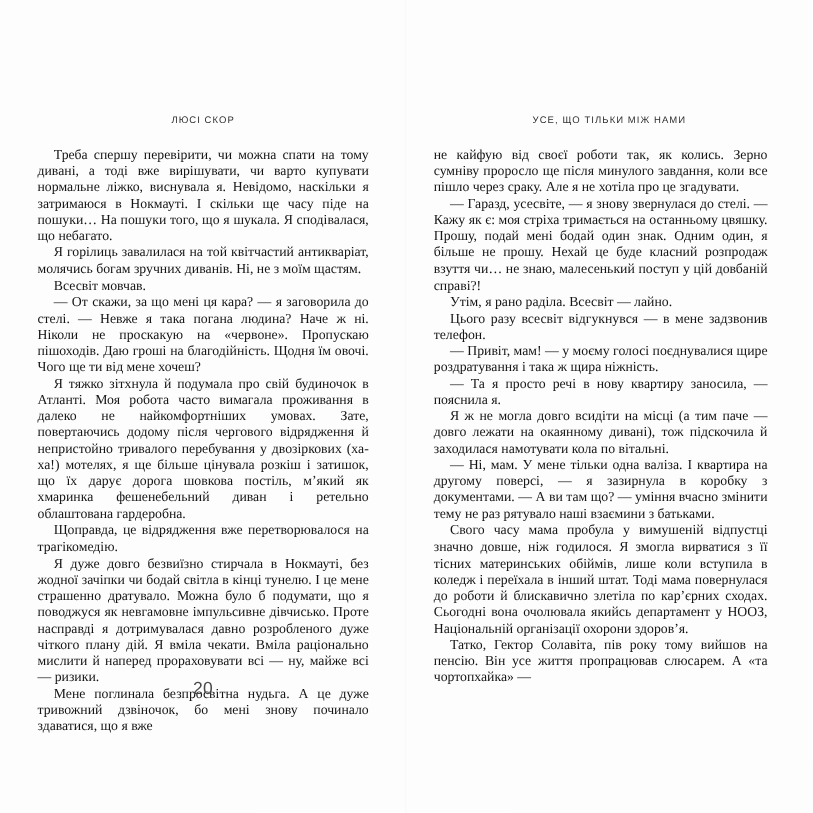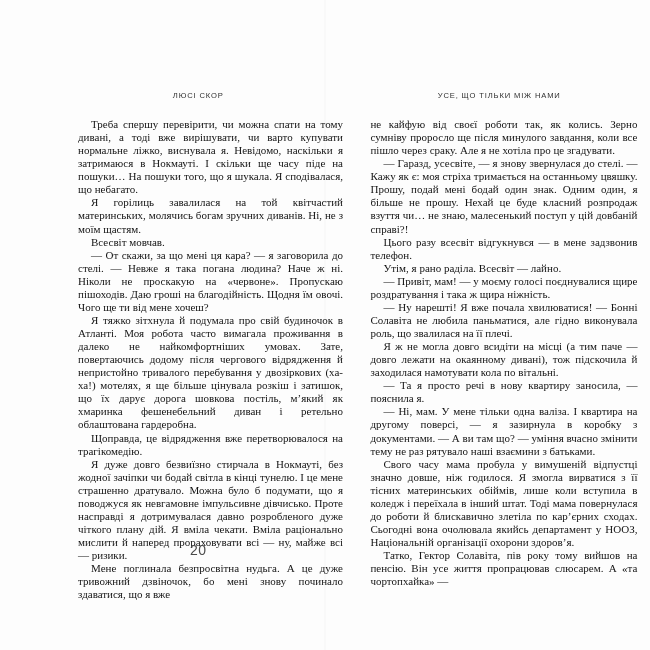--- a/index.html
+++ b/index.html
@@ -26,21 +26,21 @@
   }
 
   .page {
     position: relative;
     width: 325px;
     height: 650px;
     background: #fdfdfd;
     box-sizing: border-box;
   }
 
-  .page-left  { padding: 0 22px 0 30px; margin-left: 48px; }
+  .page-left  { padding: 0 22px 0 30px; }
   .page-right { padding: 0 42px 0 22px; }
 
   .running-head {
     position: absolute;
     top: 91px;
     left: 0;
     right: 0;
     text-align: center;
     font-family: "Liberation Sans", "DejaVu Sans", sans-serif;
     font-size: 7.6px;
@@ -99,46 +99,45 @@
 </head>
 <body>
 
 <div class="spread">
 
   <div class="page page-left">
     <div class="running-head">ЛЮСІ СКОР</div>
 
     <div class="text-block">
       <p class="para">Треба спершу перевірити, чи можна спати на тому дивані, а тоді вже вирішувати, чи варто купувати нормальне ліжко, виснувала я. Невідомо, наскільки я затримаюся в Нокмауті. І скільки ще часу піде на пошуки… На пошуки того, що я шукала. Я сподівалася, що небагато.</p>
-      <p class="para">Я горілиць завалилася на той квітчастий материнських, молячись богам зручних диванів. Ні, не з моїм щастям.</p>
+      <p class="para">Я горілиць завалилася на той квітчастий антикваріат, молячись богам зручних диванів. Ні, не з моїм щастям.</p>
       <p class="para">Всесвіт мовчав.</p>
       <p class="para">— От скажи, за що мені ця кара? — я заговорила до стелі. — Невже я така погана людина? Наче ж ні. Ніколи не проскакую на «червоне». Пропускаю пішоходів. Даю гроші на благодійність. Щодня їм овочі. Чого ще ти від мене хочеш?</p>
       <p class="para">Я тяжко зітхнула й подумала про свій будиночок в Атланті. Моя робота часто вимагала проживання в далеко не найкомфортніших умовах. Зате, повертаючись додому після чергового відрядження й непристойно тривалого перебування у двозіркових (ха-ха!) мотелях, я ще більше цінувала розкіш і затишок, що їх дарує дорога шовкова постіль, м’який як хмаринка фешенебельний диван і ретельно облаштована гардеробна.</p>
       <p class="para">Щоправда, це відрядження вже перетворювалося на трагікомедію.</p>
       <p class="para">Я дуже довго безвиїзно стирчала в Нокмауті, без жодної зачіпки чи бодай світла в кінці тунелю. І це мене страшенно дратувало. Можна було б подумати, що я поводжуся як невгамовне імпульсивне дівчисько. Проте насправді я дотримувалася давно розробленого дуже чіткого плану дій. Я вміла чекати. Вміла раціонально мислити й наперед прораховувати всі — ну, майже всі — ризики.</p>
       <p class="para">Мене поглинала безпросвітна нудьга. А це дуже тривожний дзвіночок, бо мені знову починало здаватися, що я вже</p>
     </div>
 
     <div class="folio">20</div>
   </div>
 
   <div class="gutter"></div>
 
   <div class="page page-right">
     <div class="running-head">УСЕ, ЩО ТІЛЬКИ МІЖ НАМИ</div>
 
     <div class="text-block">
       <p class="para no-indent">не кайфую від своєї роботи так, як колись. Зерно сумніву проросло ще після минулого завдання, коли все пішло через сраку. Але я не хотіла про це згадувати.</p>
       <p class="para">— Гаразд, усесвіте, — я знову звернулася до стелі. — Кажу як є: моя стріха тримається на останньому цвяшку. Прошу, подай мені бодай один знак. Одним один, я більше не прошу. Нехай це буде класний розпродаж взуття чи… не знаю, малесенький поступ у цій довбаній справі?!</p>
+      <p class="para">Утім, я рано раділа. Всесвіт — лайно.</p>
       <p class="para">Цього разу всесвіт відгукнувся — в мене задзвонив телефон.</p>
-      <p class="para">Утім, я рано раділа. Всесвіт — лайно.</p>
       <p class="para">— Привіт, мам! — у моєму голосі поєднувалися щире роздратування і така ж щира ніжність.</p>
-      <p class="para">— Ну нарешті! Я вже почала хвилюватися! — Бонні Солавіта не любила паньматися, але гідно виконувала роль, що звалилася на її плечі.</p>
+      <p class="para">— Та я просто речі в нову квартиру заносила, — пояснила я.</p>
       <p class="para">Я ж не могла довго всидіти на місці (а тим паче — довго лежати на окаянному дивані), тож підскочила й заходилася намотувати кола по вітальні.</p>
-      <p class="para">— Та я просто речі в нову квартиру заносила, — пояснила я.</p>
       <p class="para">— Ні, мам. У мене тільки одна валіза. І квартира на другому поверсі, — я зазирнула в коробку з документами. — А ви там що? — уміння вчасно змінити тему не раз рятувало наші взаємини з батьками.</p>
       <p class="para">Свого часу мама пробула у вимушеній відпустці значно довше, ніж годилося. Я змогла вирватися з її тісних материнських обіймів, лише коли вступила в коледж і переїхала в інший штат. Тоді мама повернулася до роботи й блискавично злетіла по кар’єрних сходах. Сьогодні вона очолювала якийсь департамент у НООЗ, Національній організації охорони здоров’я.</p>
       <p class="para">Татко, Гектор Солавіта, пів року тому вийшов на пенсію. Він усе життя пропрацював слюсарем. А «та чортопхайка» —</p>
     </div>
 
   </div>
 
 </div>
 
 </body></html>

